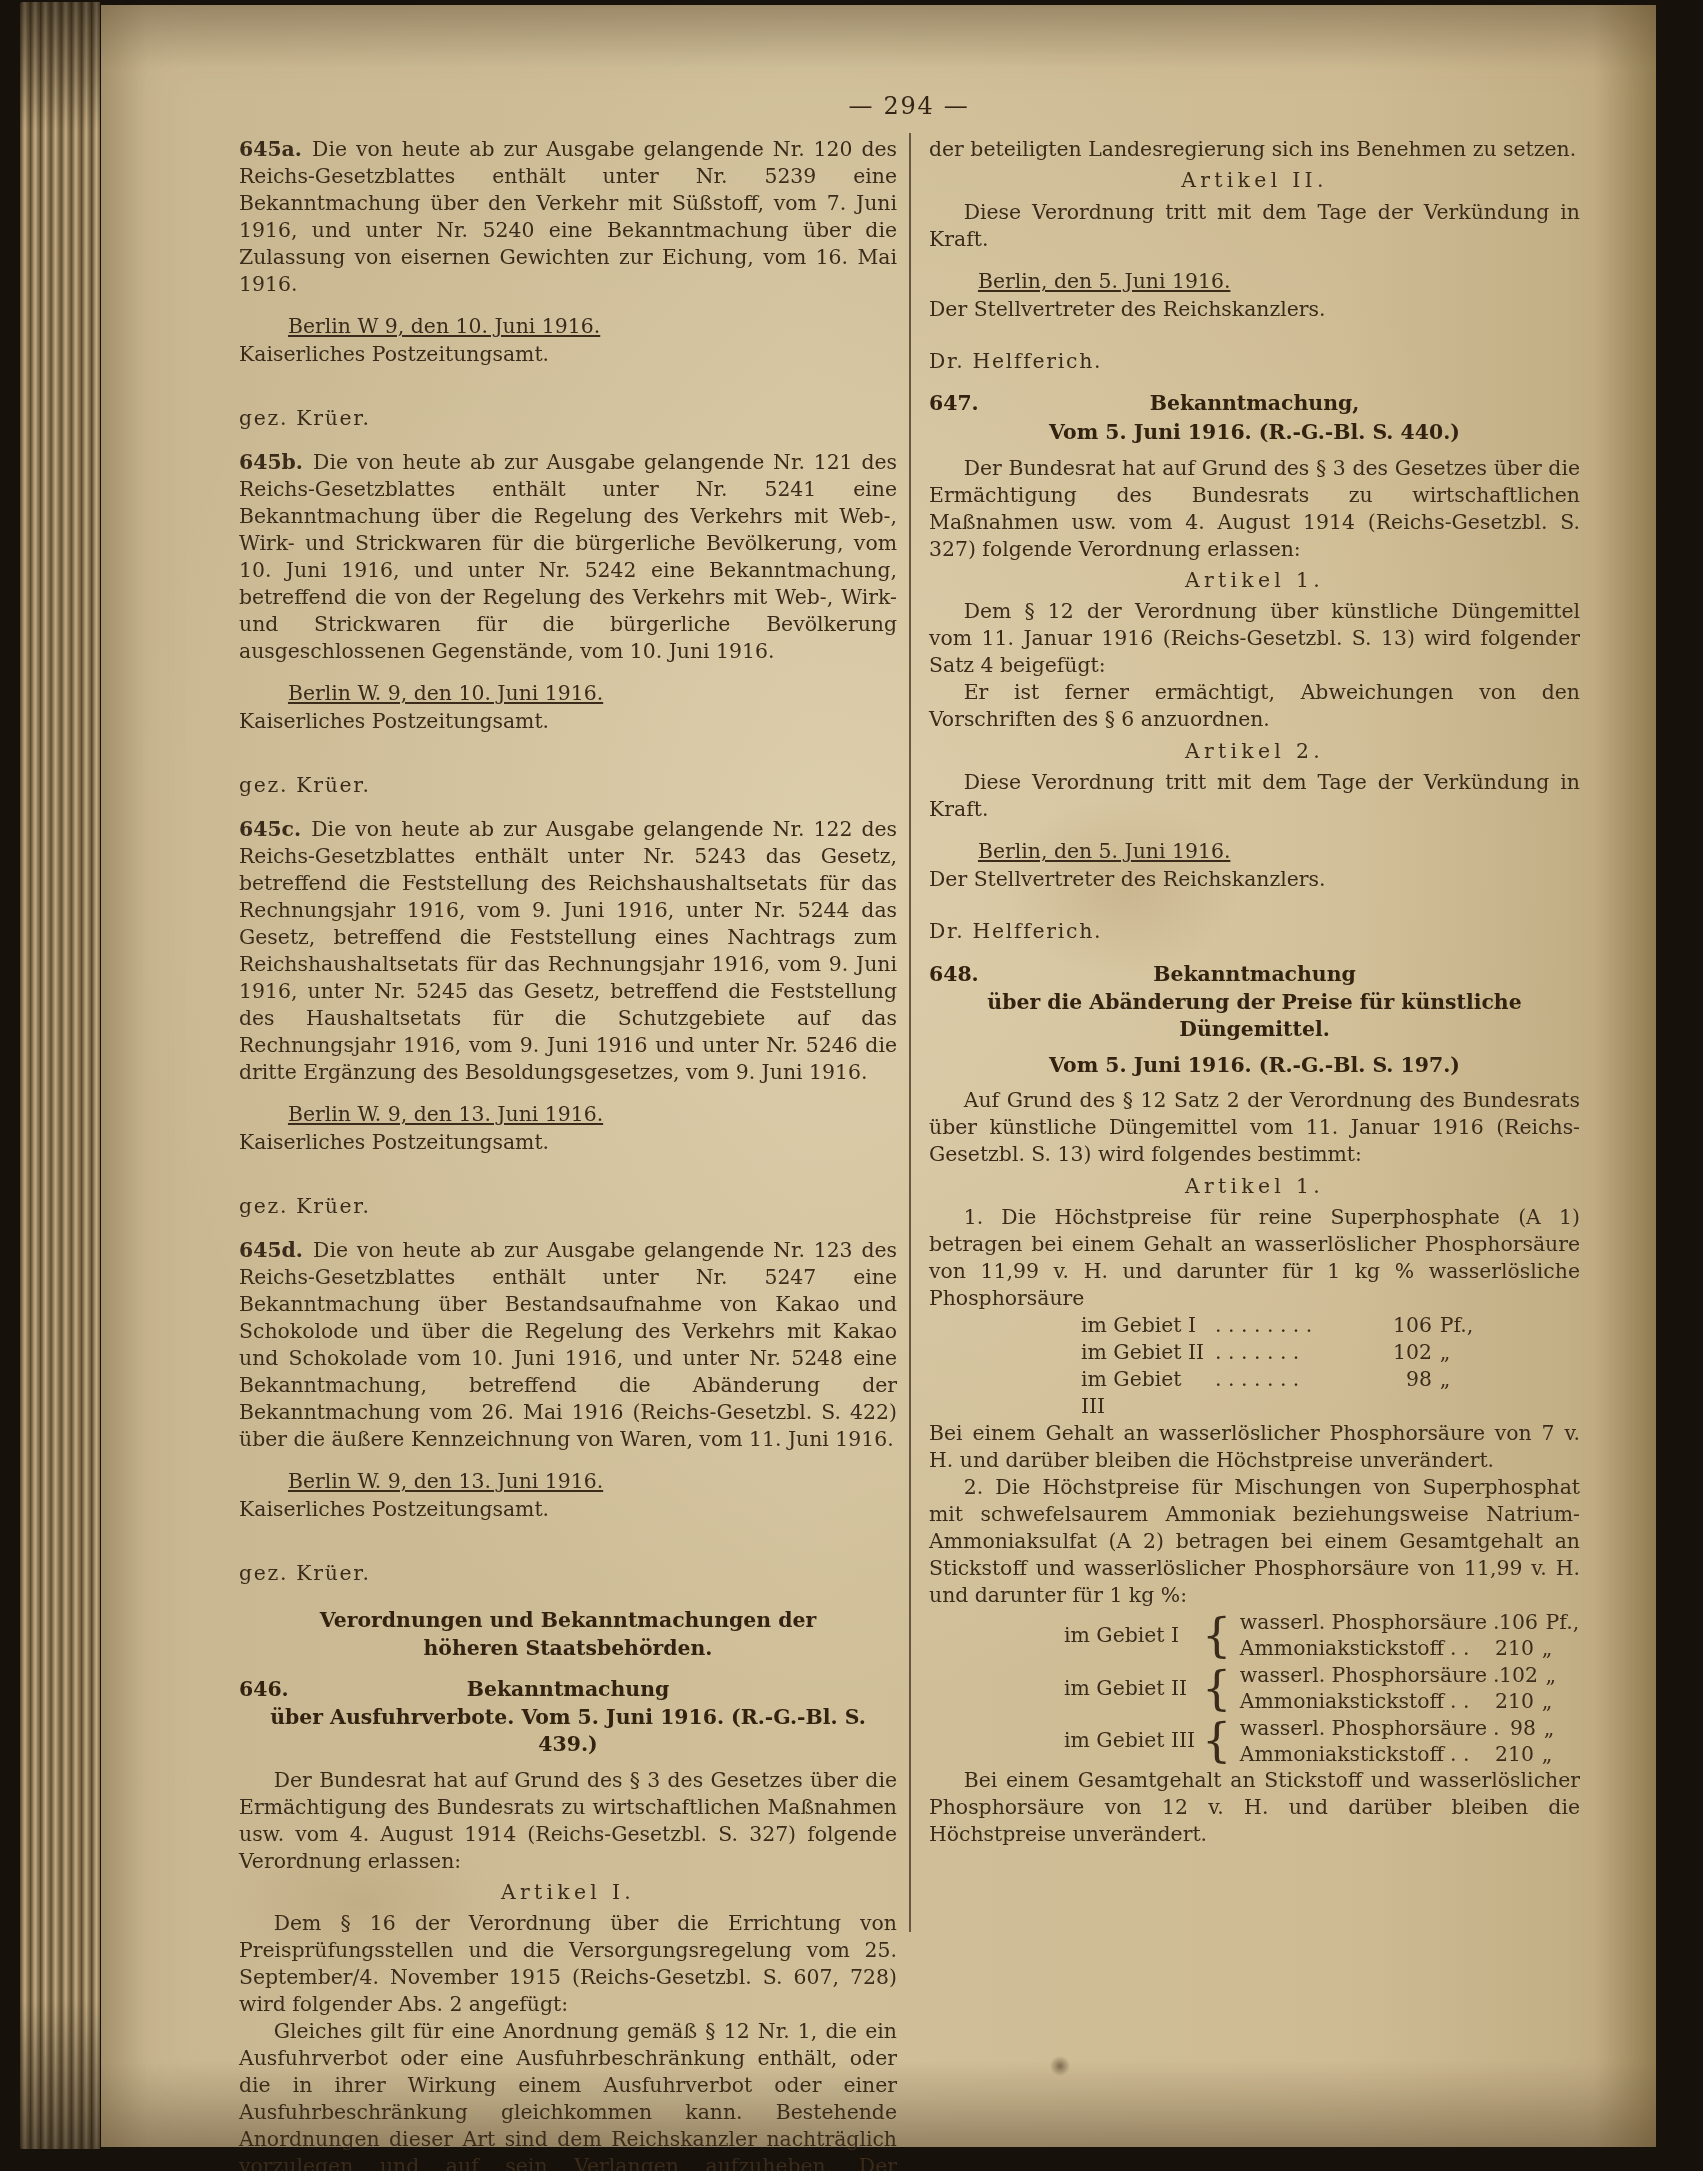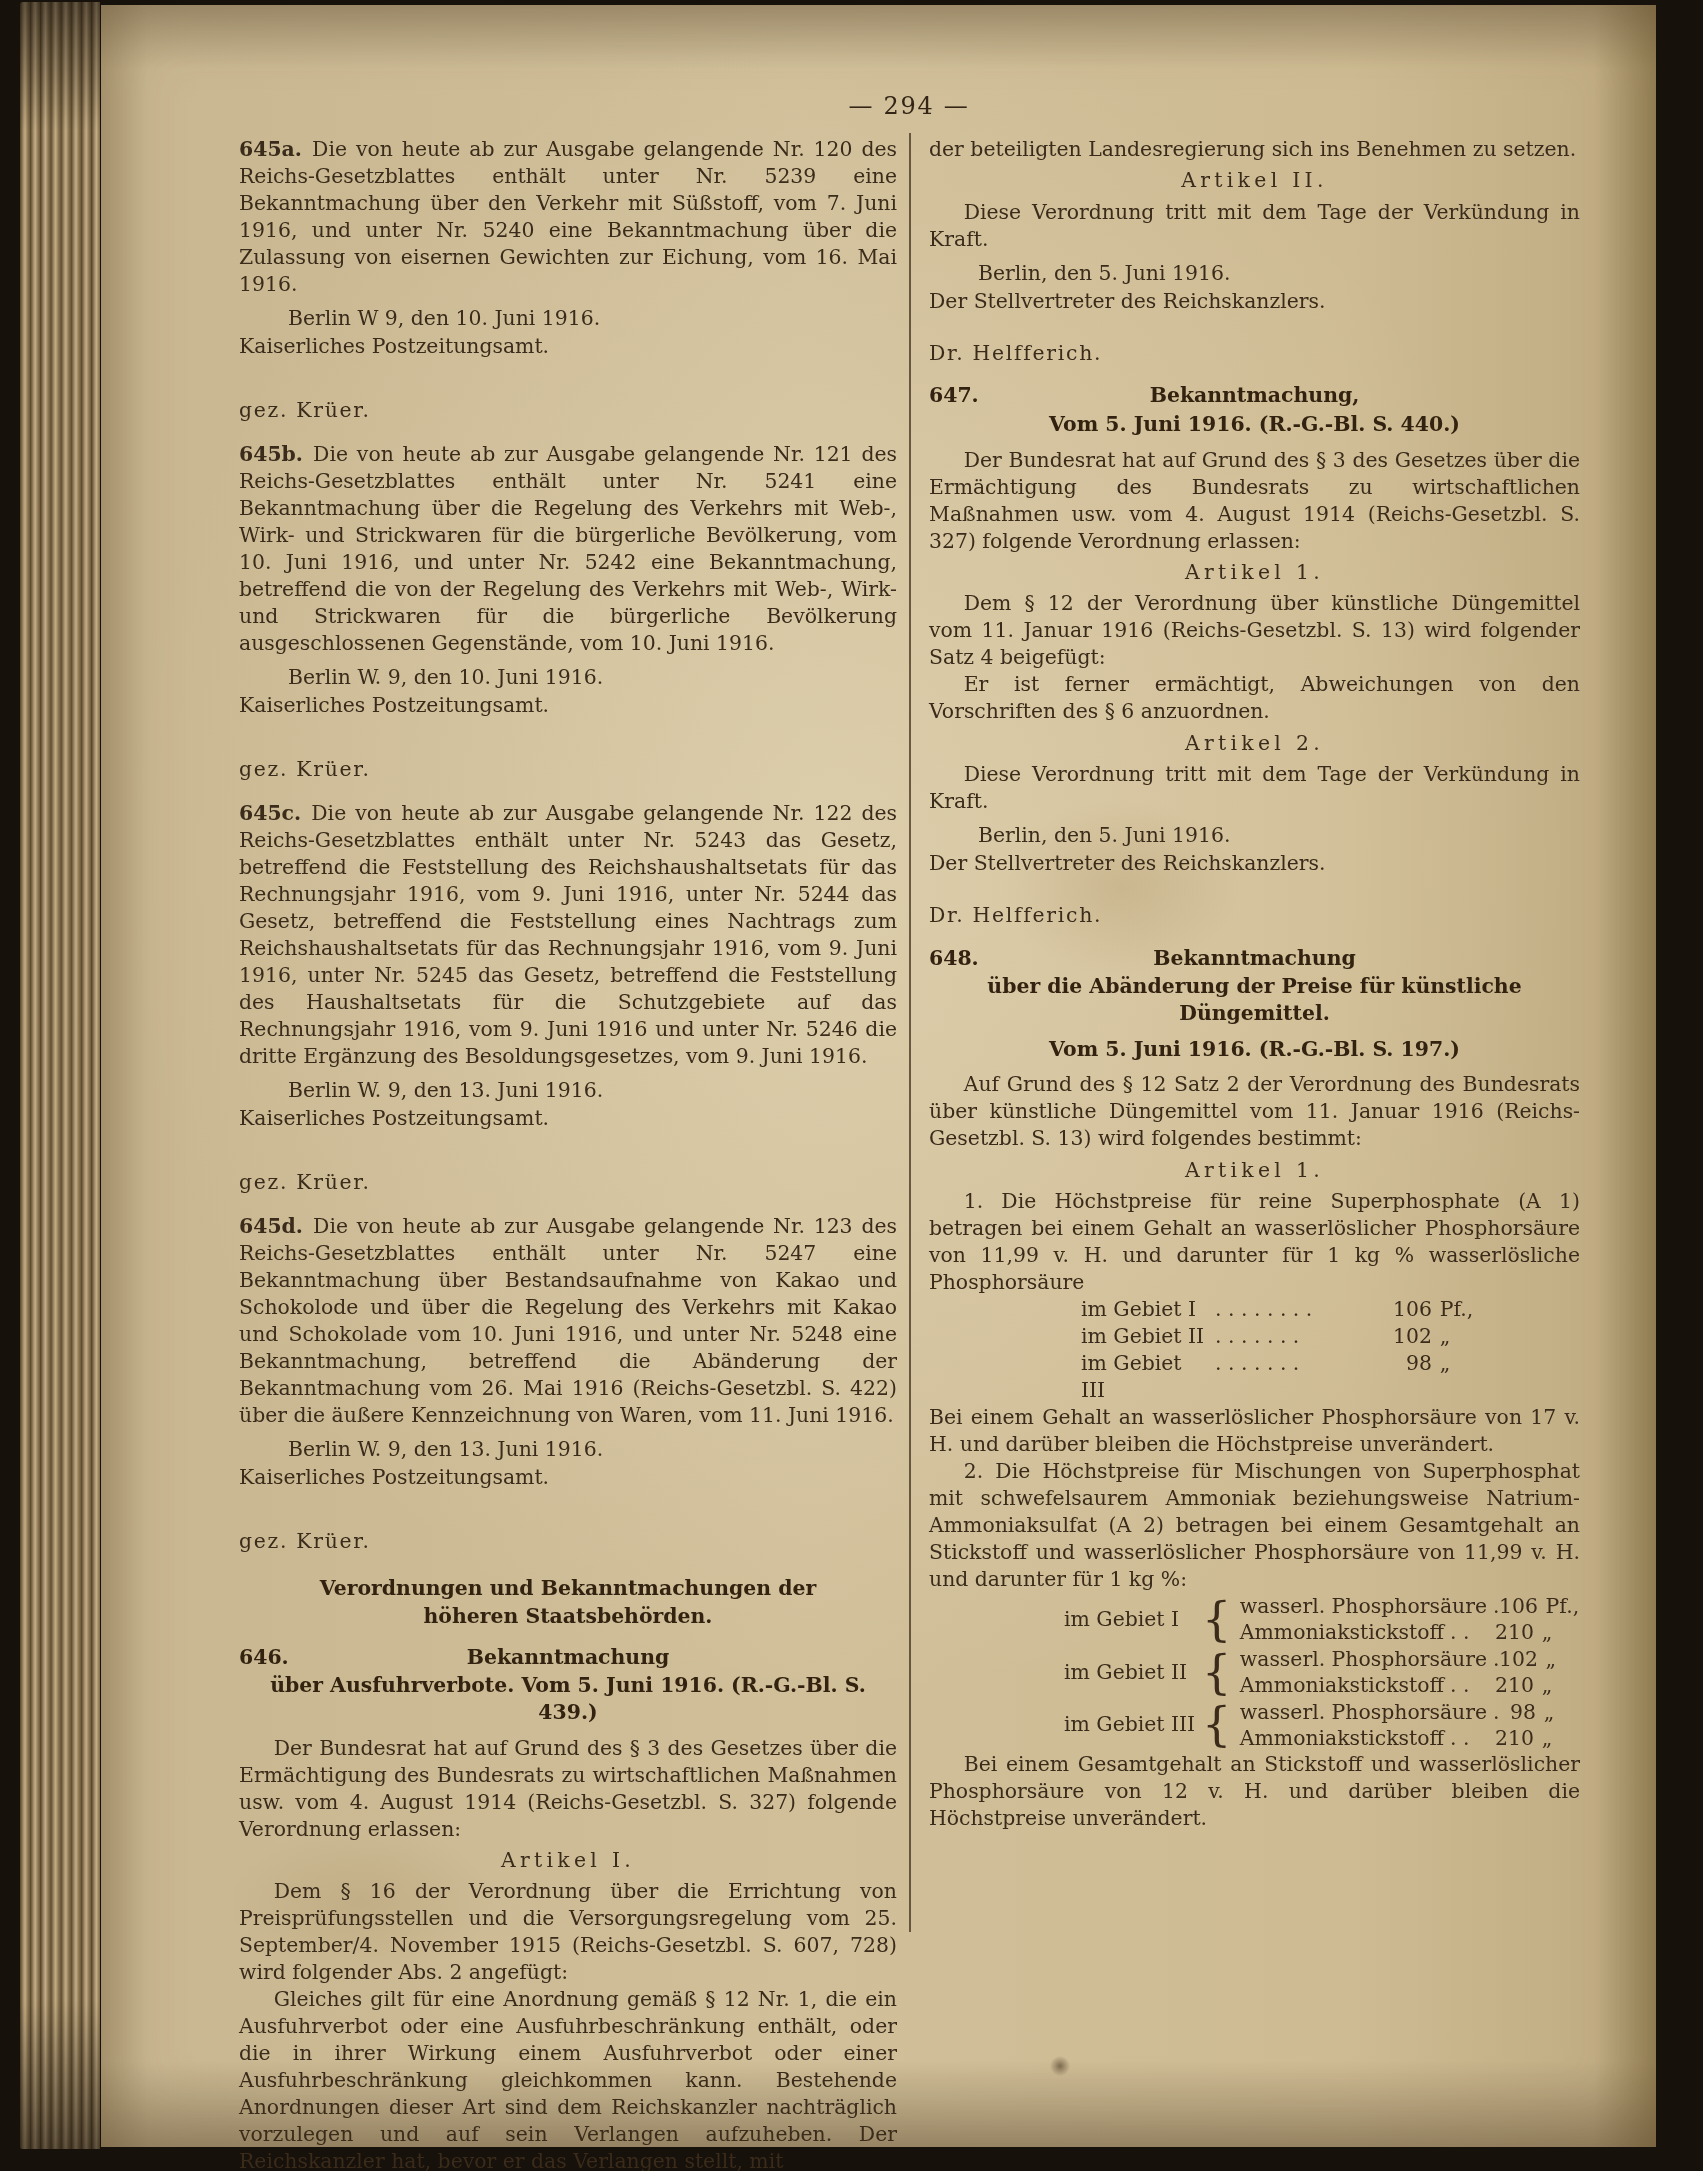--- a/index.html
+++ b/index.html
@@ -42,21 +42,21 @@
     position:absolute; left:808px; top:128px; width:1.7px; height:1799px;
     background:rgba(62,46,28,0.72);
   }
   .col { position:absolute; top:131px; font-size:20.4px; line-height:27px; }
   .col-left  { left:138px; width:658px; }
   .col-right { left:828px; width:651px; }
 
   .para { text-align:justify; }
   .indent { text-indent:1.7em; }
   .enum { font-weight:700; margin-right:0.5em; }
-  .dateline { text-indent:2.4em; margin-top:7px; }
+  .dateline { text-indent:2.4em; margin-top:15px;text-decoration:underline; }
   .sigline { display:flex; justify-content:center; gap:37px; margin-top:0.9px;flex-direction:column; }
   .sigline.left-sig { justify-content:flex-start; gap:25.6px; }
   .sig-name { letter-spacing:1.7px; }
   .entry { margin-bottom:17px; }
   .block { margin-bottom:15.3px; }
 
   .section-heading {
     font-weight:700; text-align:center; max-width:545px;
     margin:19px auto 14px; font-size:20.4px; line-height:28px; color:#32220f;
   }
@@ -203,21 +203,21 @@
         <span class="pr-num">102</span>
         <span class="pr-unit">„</span>
       </div>
       <div class="price-row">
         <span class="pr-label">im Gebiet III</span>
         <span class="pr-dots">. . . . . . .</span>
         <span class="pr-num">98</span>
         <span class="pr-unit">„</span>
       </div>
 
-      <p class="para">Bei einem Gehalt an wasserlöslicher Phosphorsäure von 17 v. H. und darüber bleiben die Höchstpreise unverändert.</p>
+      <p class="para">Bei einem Gehalt an wasserlöslicher Phosphorsäure von 7 v. H. und darüber bleiben die Höchstpreise unverändert.</p>
       <p class="para indent">2. Die Höchstpreise für Mischungen von Superphosphat mit schwefelsaurem Ammoniak beziehungsweise Natrium-Ammoniaksulfat (A 2) betragen bei einem Gesamtgehalt an Stickstoff und wasserlöslicher Phosphorsäure von 11,99 v. H. und darunter für 1 kg %:</p>
 
       <div class="brace-group">
         <span class="bg-label">im Gebiet I</span>
         <span class="bg-brace">{</span>
         <div class="bg-rows">
           <div class="bg-row">
             <span class="bg-name">wasserl. Phosphorsäure</span>
             <span class="bg-dots">.</span>
             <span class="bg-num">106</span>

